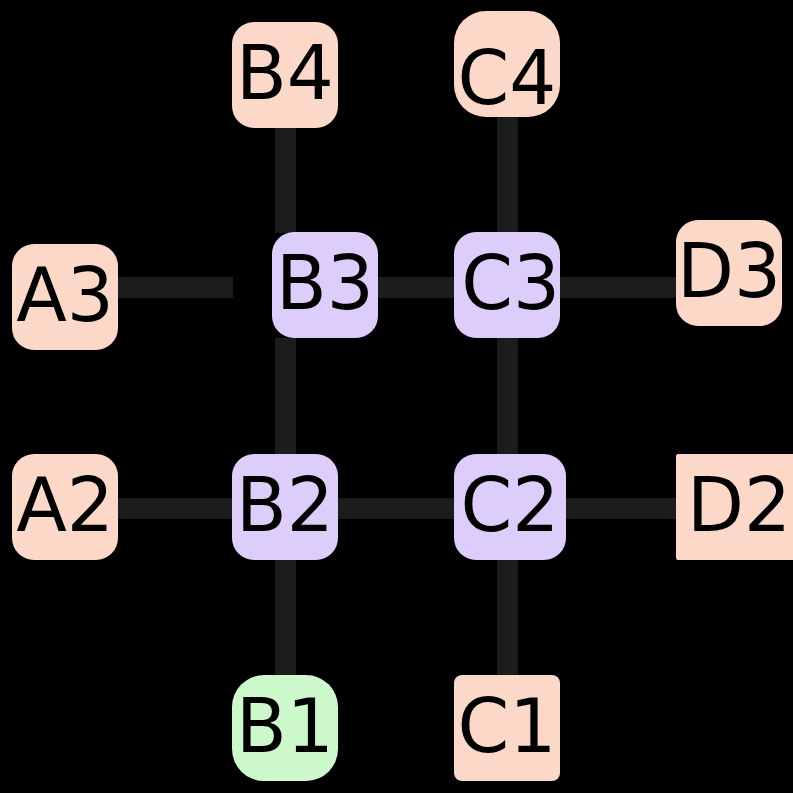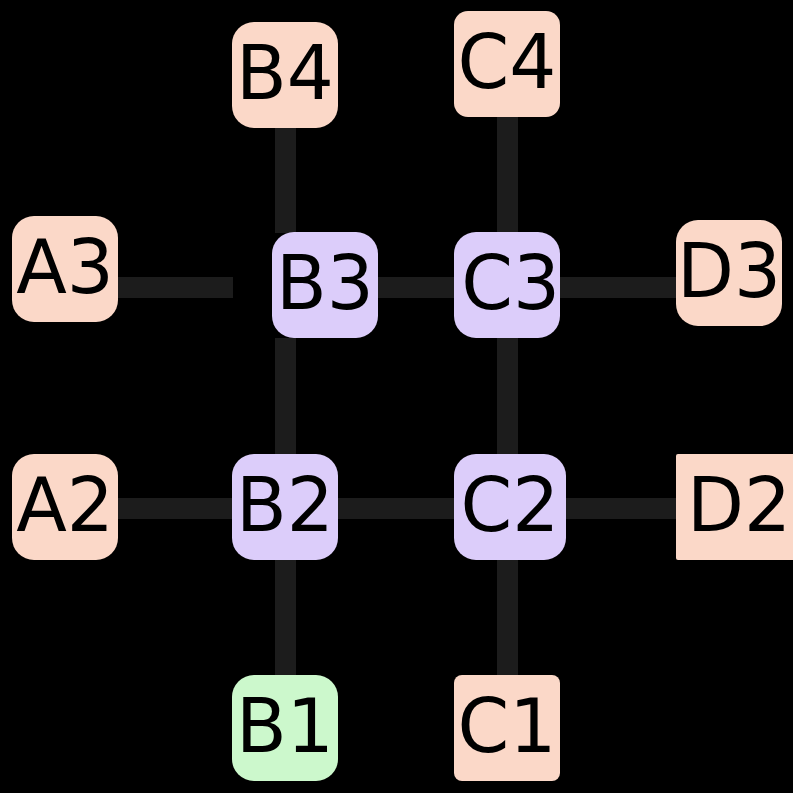--- a/index.html
+++ b/index.html
@@ -58,24 +58,24 @@
       <div class="edge" title="A2-B2" style="left: 118px; top: 498px; width: 115px; height: 21px; background: rgb(28, 28, 28);"></div>
       <div class="edge" title="B2-C2" style="left: 338px; top: 498px; width: 117px; height: 21px; background: rgb(28, 28, 28);"></div>
       <div class="edge" title="C2-D2" style="left: 560px; top: 498px; width: 117px; height: 21px; background: rgb(28, 28, 28);"></div>
       <div class="edge" title="B2-B1" style="left: 275px; top: 560px; width: 21px; height: 117px; background: rgb(28, 28, 28);"></div>
       <div class="edge" title="C2-C1" style="left: 497px; top: 560px; width: 21px; height: 117px; background: rgb(28, 28, 28);"></div>
     </div>
   <div id="node-layer">
       <div class="node" style="left: 232px; top: 11px; width: 106px; height: 106px; background: rgb(251, 216, 200); border-radius: 22px; margin-top: 11px;">
         <span class="node-label">B4</span>
       </div>
-      <div class="node" style="left: 454px; top: 11px; width: 106px; height: 106px; background: rgb(251, 216, 200); border-radius: 14px;">
+      <div class="node" style="left: 454px; top: 11px; width: 106px; height: 106px; background: rgb(251, 216, 200); border-radius: 32px; align-items: flex-end;">
         <span class="node-label">C4</span>
       </div>
-      <div class="node" style="left: 12px; top: 216px; width: 106px; height: 106px; background: rgb(251, 216, 200); border-radius: 22px;">
+      <div class="node" style="left: 12px; top: 244px; width: 106px; height: 106px; background: rgb(251, 216, 200); border-radius: 22px;">
         <span class="node-label">A3</span>
       </div>
       <div class="node" style="left: 232px; top: 232px; width: 106px; height: 106px; background: rgb(220, 205, 250); border-radius: 22px; margin-left: 40px;">
         <span class="node-label">B3</span>
       </div>
       <div class="node" style="left: 454px; top: 232px; width: 106px; height: 106px; background: rgb(220, 205, 250); border-radius: 22px; justify-content: flex-end;">
         <span class="node-label">C3</span>
       </div>
       <div class="node" style="left: 676px; top: 220px; width: 106px; height: 106px; background: rgb(251, 216, 200); border-radius: 22px;">
         <span class="node-label">D3</span>
@@ -85,20 +85,20 @@
       </div>
       <div class="node" style="left: 232px; top: 454px; width: 106px; height: 106px; background: rgb(220, 205, 250); border-radius: 22px;">
         <span class="node-label">B2</span>
       </div>
       <div class="node" style="left: 454px; top: 454px; width: 112px; height: 106px; background: rgb(220, 205, 250); border-radius: 22px;">
         <span class="node-label">C2</span>
       </div>
       <div class="node" style="left: 676px; top: 454px; width: 126px; height: 106px; background: rgb(251, 216, 200); border-radius: 2px;">
         <span class="node-label">D2</span>
       </div>
-      <div class="node" style="left: 232px; top: 675px; width: 106px; height: 106px; background: rgb(204, 248, 204); border-radius: 22px;">
+      <div class="node" style="left: 232px; top: 675px; width: 106px; height: 106px; background: rgb(204, 248, 204); border-radius: 32px;">
         <span class="node-label">B1</span>
       </div>
       <div class="node" style="left: 454px; top: 675px; width: 106px; height: 106px; background: rgb(251, 216, 200); border-radius: 8px;">
         <span class="node-label">C1</span>
       </div>
     </div>
 </div>
 
 </body></html>

